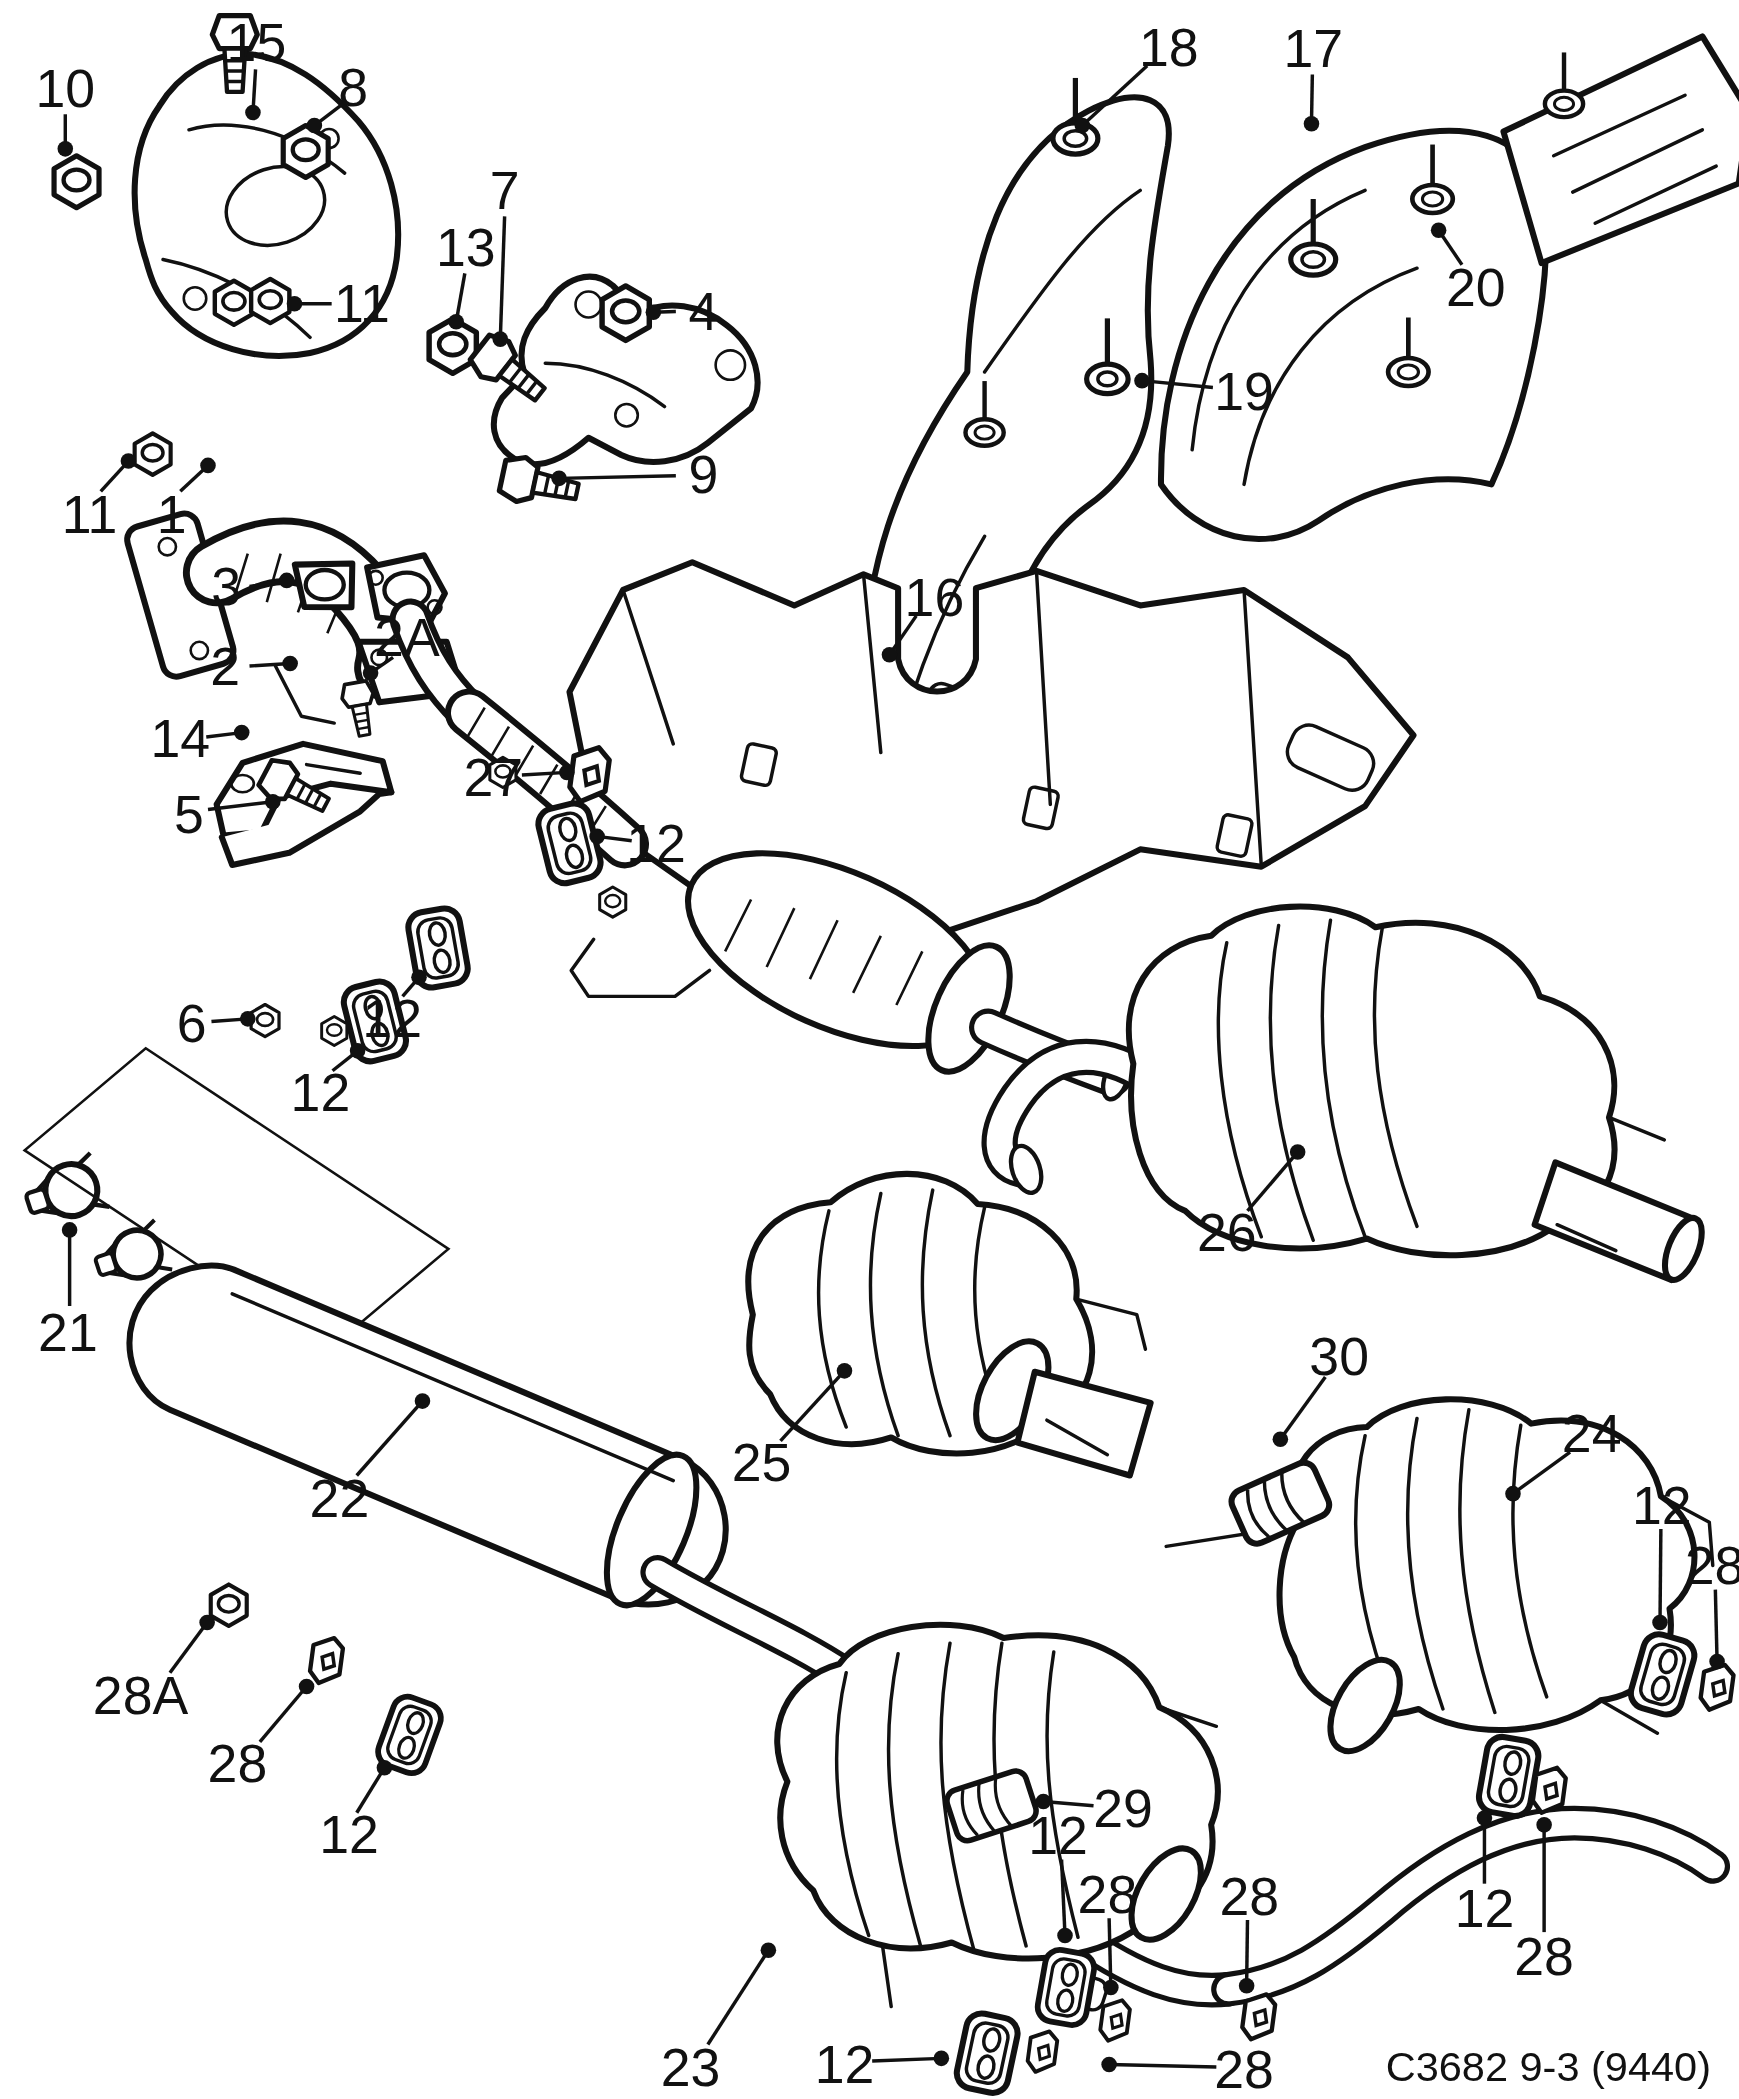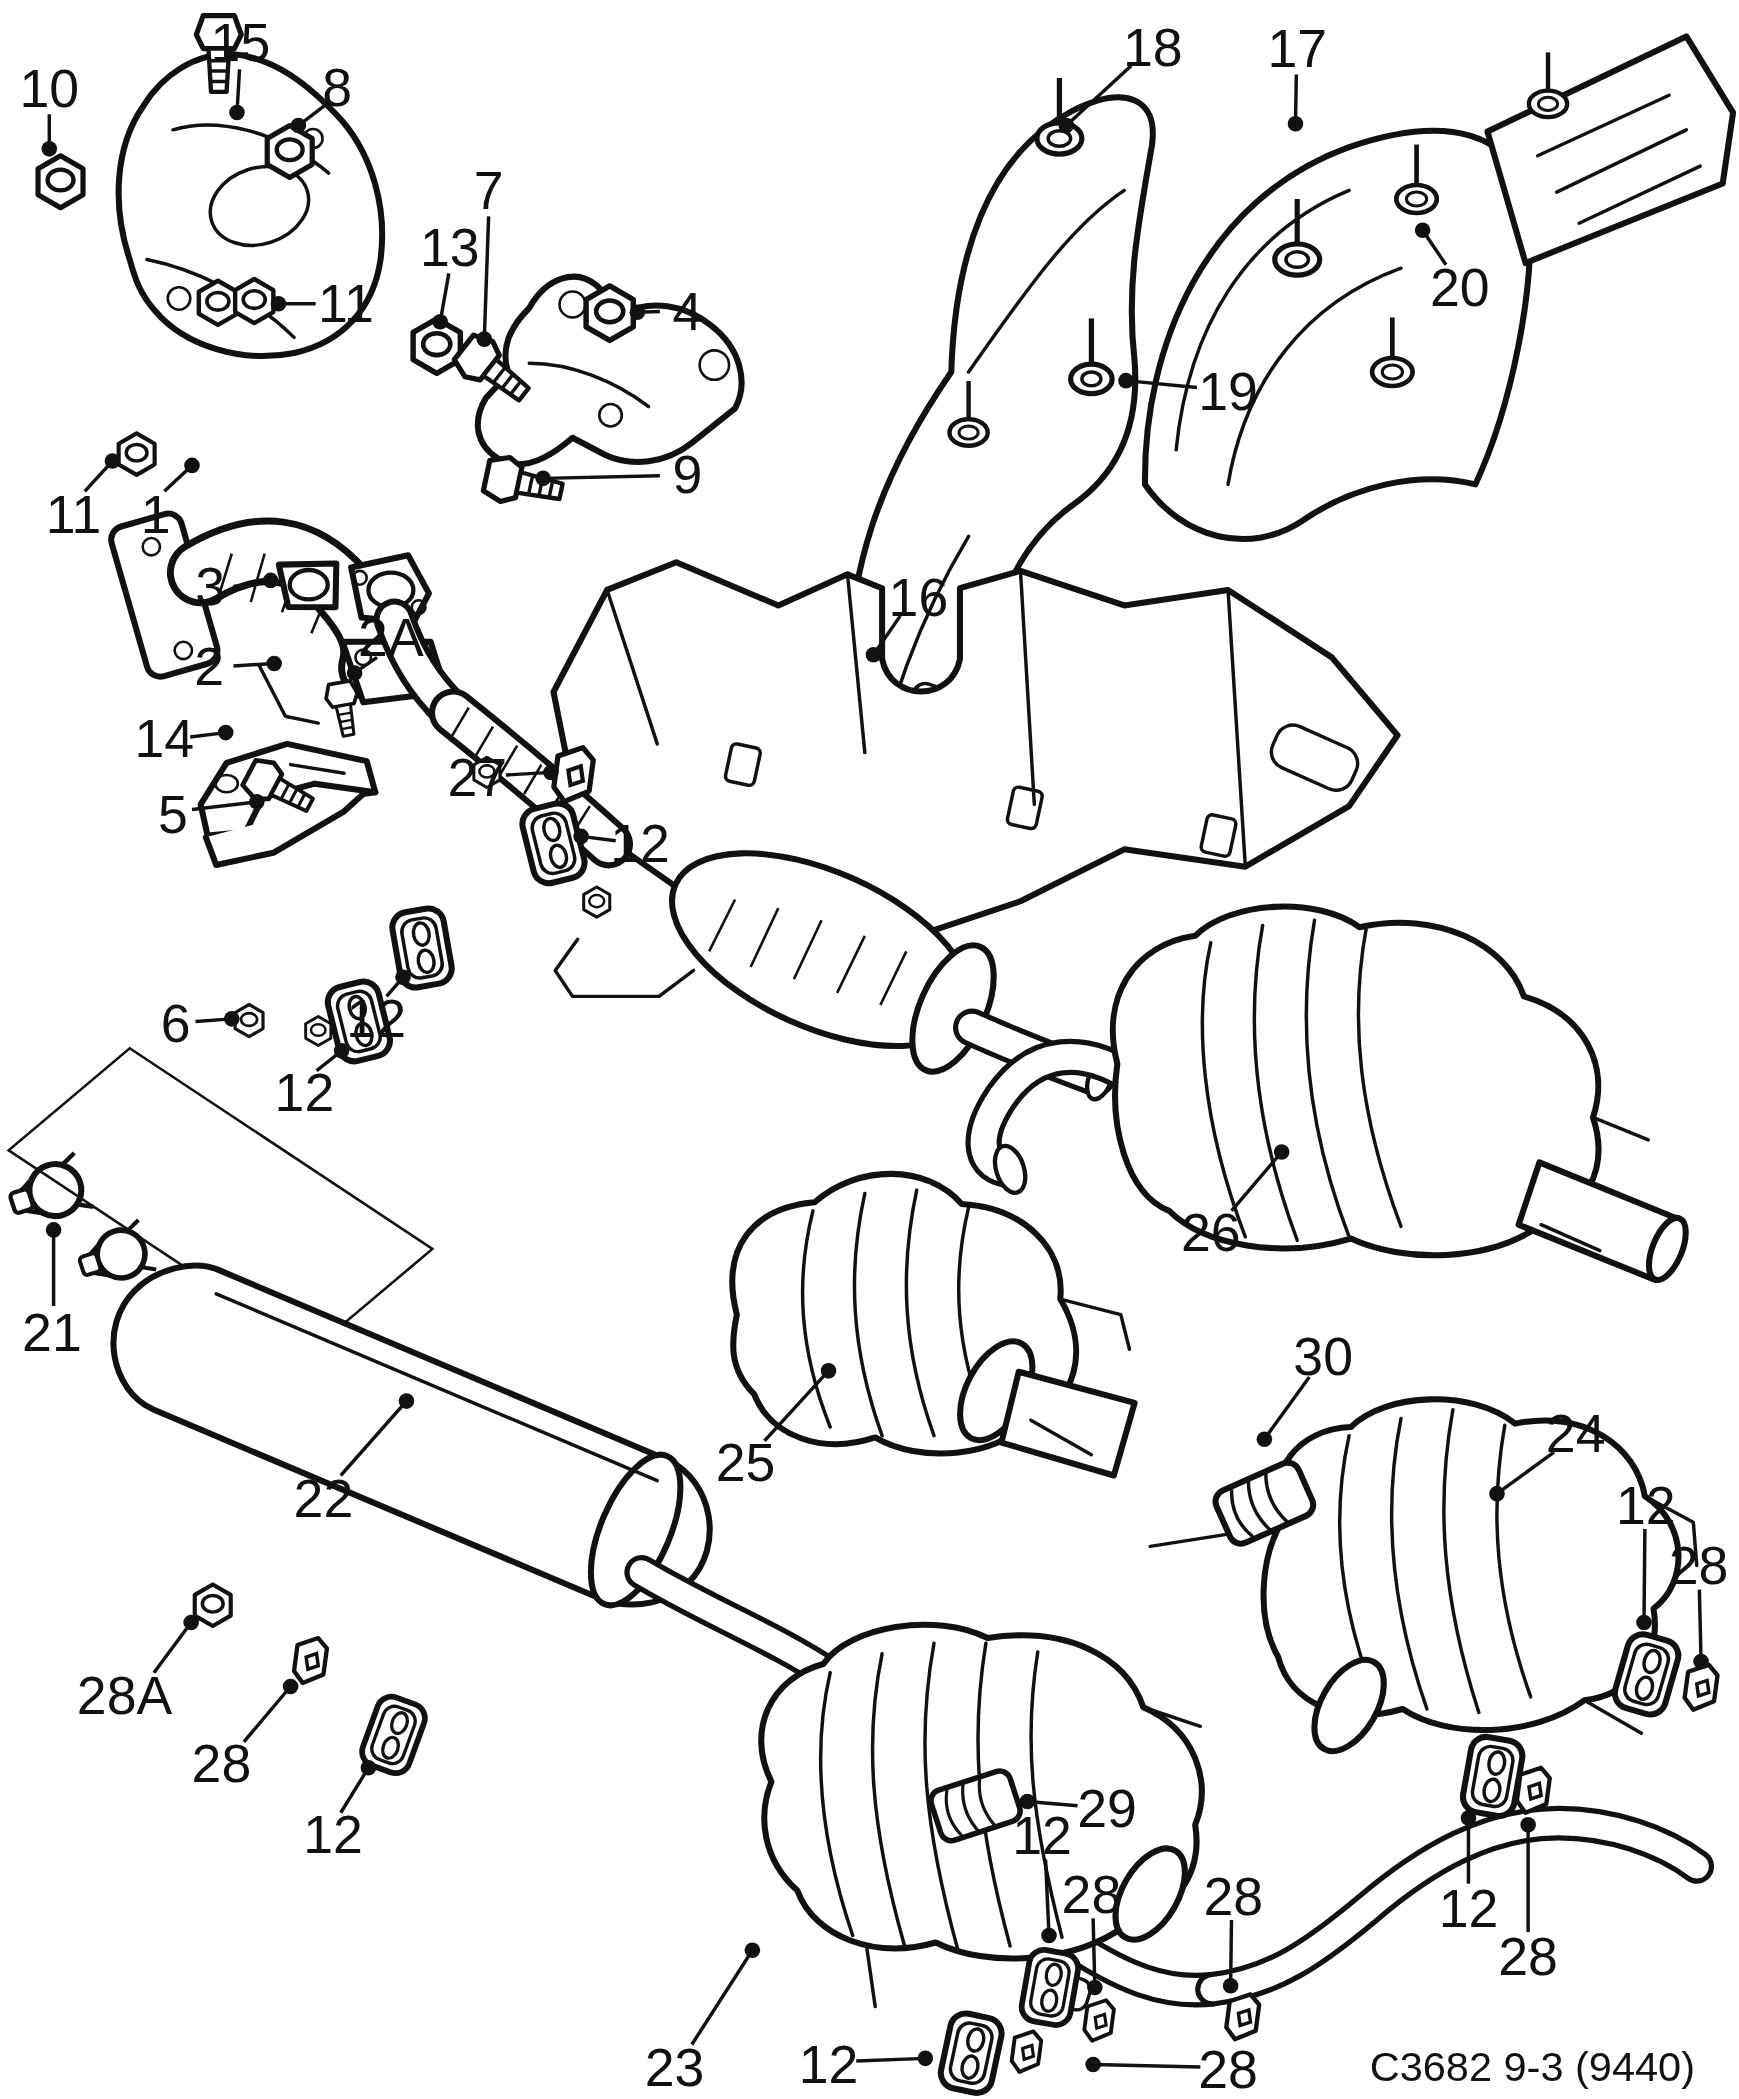--- a/index.html
+++ b/index.html
@@ -1,17 +1,17 @@
 <!DOCTYPE html>
 <html style="font-size:14px"><head>
 <meta charset="utf-8">
 <style>
   html,body{margin:0;padding:0;background:#ffffff;}
   body{font-family:"Liberation Sans", sans-serif;}
-  #stage{width:1572px;height:2100px;position:relative;background:#fff;}
+  #stage{width:1572px;height:2100px;position:relative;background:#fff;margin-left:16px;}
   svg{display:block;width:1740px;height:2100px;}
   .part{fill:#ffffff;stroke:#111111;stroke-width:7;stroke-linejoin:round;stroke-linecap:round;}
   .detail{fill:none;stroke:#111111;stroke-width:4;stroke-linejoin:round;stroke-linecap:round;}
   .detail2{fill:none;stroke:#111111;stroke-width:3;}
   .tubeO{fill:none;stroke:#111111;stroke-linecap:round;}
   .tubeI{fill:none;stroke:#ffffff;stroke-linecap:round;}
   .callout-text{fill:#111111;font-family:"Liberation Sans", sans-serif;}
   .leader{stroke:#111111;stroke-width:4;}
   .zone{fill:none;stroke:#111111;stroke-width:3;}
 </style>

